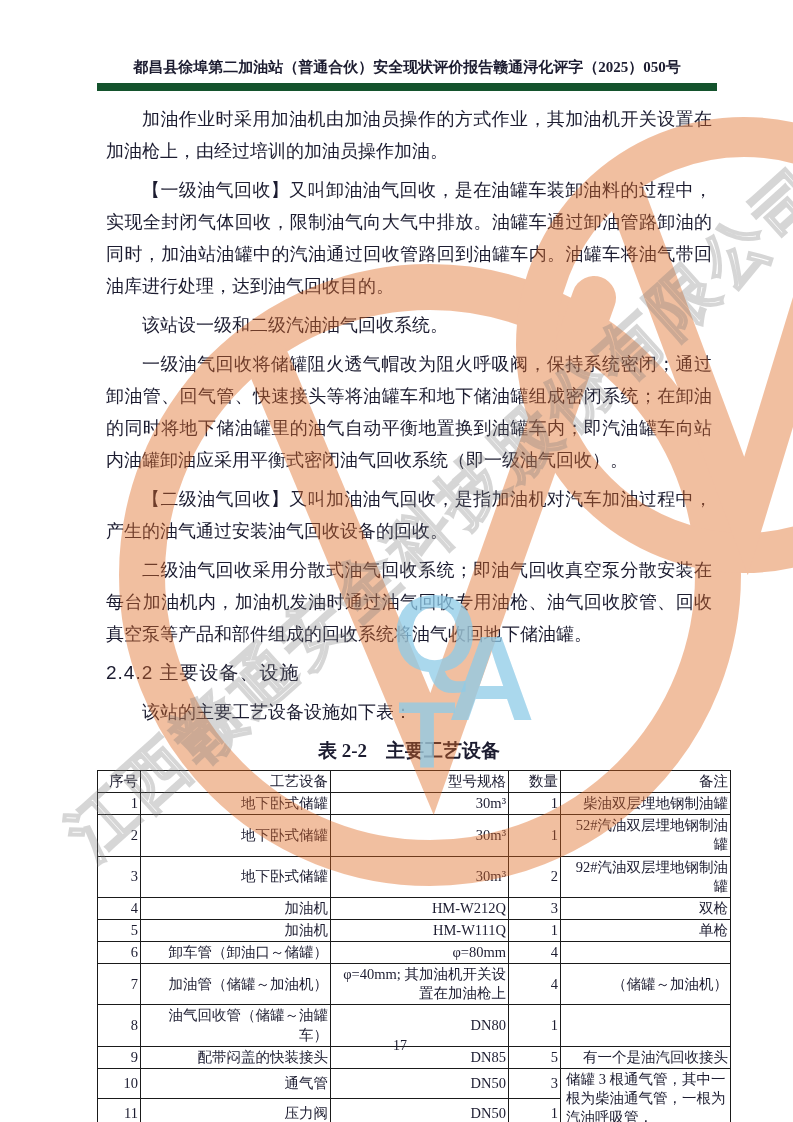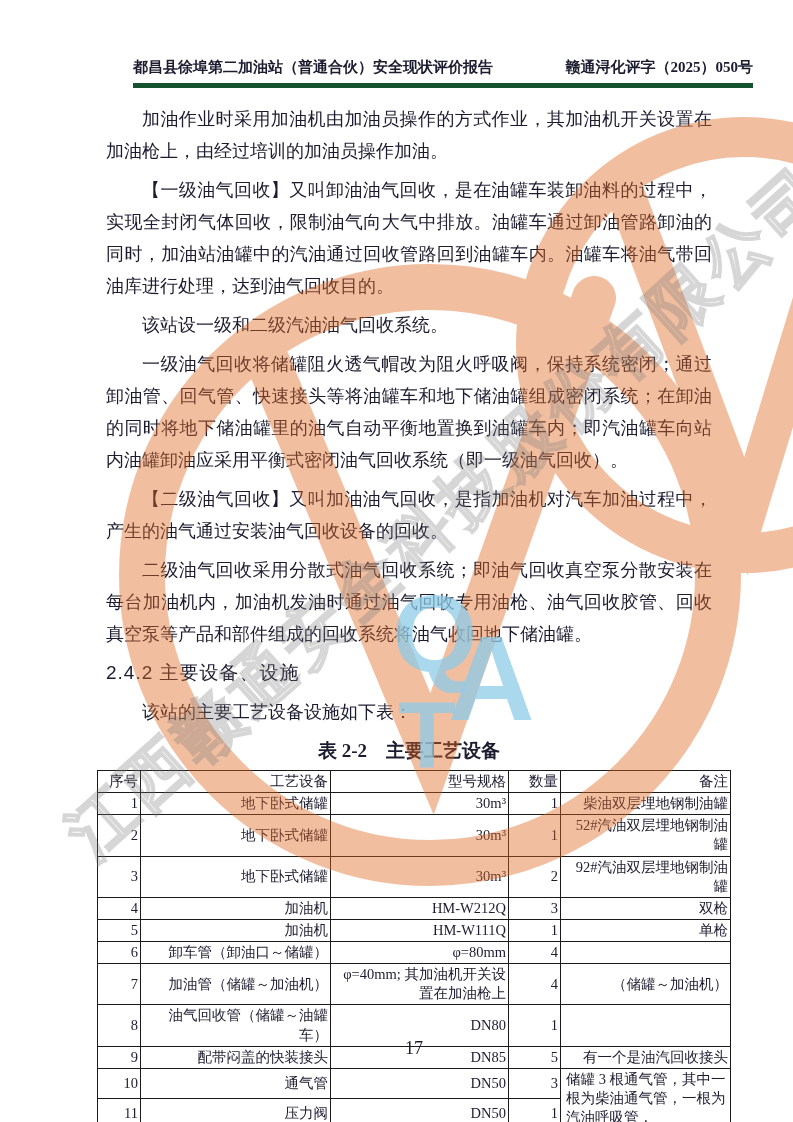--- a/index.html
+++ b/index.html
@@ -8,25 +8,24 @@
     width:793px;height:1122px;
     background:#ffffff;
     overflow:hidden;
     font-family:"Liberation Serif","DejaVu Serif",serif;
     color:var(--text,#1c1c30);
     margin:0 auto;
   }
   
   .header{
     position:absolute;left:97px;top:58px;width:620px;
-    display:flex;justify-content:space-between;align-items:flex-end;
+    display:flex;justify-content:center;align-items:flex-end;
     font-weight:bold;font-size:15px;
-    border-bottom:5px solid #14532d;
+    border-bottom:8px solid #14532d;
     padding-bottom:6px;
-    margin-left:36px;
   }
   .header .hleft{white-space:nowrap;}
   .header .hright{white-space:nowrap;}
   
   .content{
     position:absolute;left:99px;top:96px;width:620px;
     font-size:18px;line-height:32px;
     text-align:justify;
     z-index:1;
   }
@@ -52,22 +51,22 @@
   table.equip th,table.equip td{
     border:1px solid #1a1a1a;
     padding:1px 2px;
     text-align:right;
     overflow:hidden;
   }
   table.equip th{font-weight:normal;}
   table.equip td.merged{ text-align:left;padding-left:5px;}
   
   .footer{
-    position:absolute;left:104px;top:1038px;width:620px;
-    text-align:center;font-size:18px;z-index:1;
+    position:absolute;left:90px;top:1038px;width:620px;
+    text-align:center;font-size:14px;z-index:1;
   }
   
   .wm{position:absolute;left:0;top:0;width:793px;height:1122px;pointer-events:none;z-index:2;}
   .wm svg{position:absolute;left:0;top:0;}
   .wm-letters{
     position:absolute;
     font-family:"Liberation Sans","DejaVu Sans",sans-serif;
     font-weight:bold;
     color:var(--wm-letter,#8ecbe8);
     opacity:.75;

